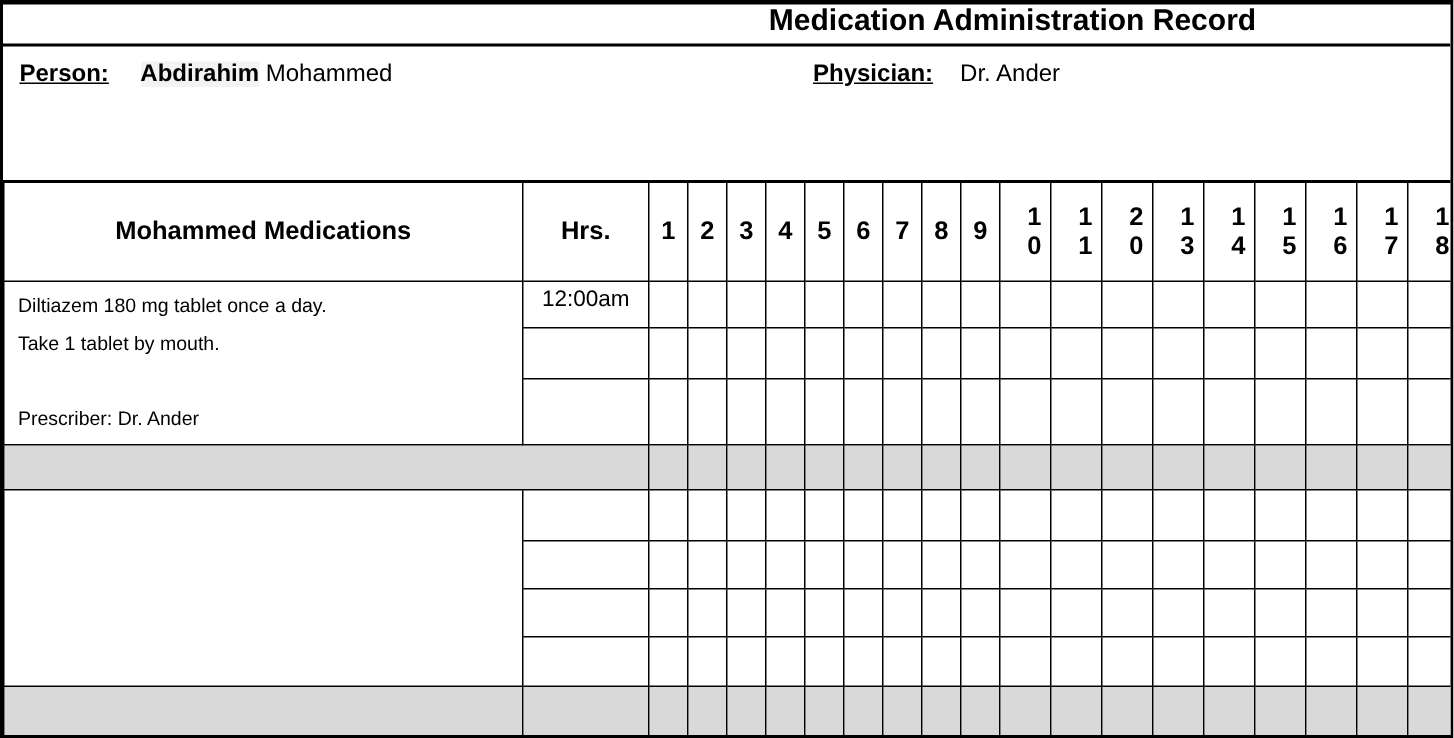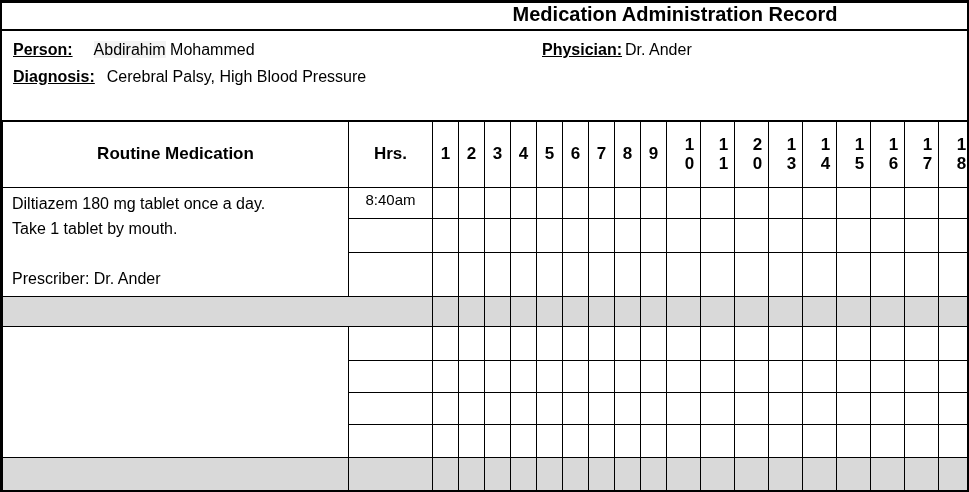--- a/index.html
+++ b/index.html
@@ -38,21 +38,21 @@
   }
   
   .info {
     height: 89px;
     padding: 5px 0 0 11px;
     font-size: 16px;
     line-height: 27px;
     position: relative;
   }
   .info .lbl { font-weight: bold; text-decoration: underline; }
-  .info .val { margin-left: 21px; }
+  .info .val { margin-left: 21px; font-weight: bold; }
   .info .val-tight { margin-left: 11px; }
   .physician-group {
     position: absolute;
     left: 540px;
     top: 5px;
   }
   .name-first { background: var(--name-shading); }
   
   table.mar-grid {
     border-collapse: collapse;
@@ -86,21 +86,21 @@
   tr.h31 { height: 31px; }
   tr.h34 { height: 34px; }
   tr.h44 { height: 44px; }
   tr.h30 { height: 30px; }
   tr.h32 { height: 32px; }
   tr.h33 { height: 33px; }
   
   td.med-cell {
     vertical-align: top;
     text-align: left;
-    font-size: 16px;
+    font-size: 13px;
     line-height: 25px;
     padding: 3px 8px 0 9px;
   }
   td.med-cell .med-line { white-space: nowrap; }
   td.med-cell .spacer { height: 25px; }
   td.hrs-cell {
     font-size: 15px;
     text-align: center;
     vertical-align: top;
     padding-top: 3px;
@@ -114,32 +114,29 @@
 
   <div class="title-bar">
     <div class="title">Medication Administration Record</div>
   </div>
 
   <div class="info">
     <div>
       <span class="lbl">Person:</span><span class="val name-first">Abdirahim</span>
       <span>Mohammed</span>
       <span class="physician-group">
-        <span class="lbl">Physician:</span><span class="val-tight" style="margin-left:3px;">Dr. Ander</span>
+        <span class="lbl">Physician:</span><span class="val-tight" style="margin-left:18px;">Dr. Ander</span>
       </span>
-    </div>
-    <div>
-      <span class="lbl">Diagnosis:</span><span class="val" style="margin-left:12px;">Cerebral Palsy, High Blood Pressure</span>
     </div>
   </div>
 
   <table class="mar-grid">
     <thead>
       <tr id="grid-header-row">
-        <th class="med-col">Routine Medication</th>
+        <th class="med-col">Mohammed Medications</th>
         <th class="hrs-col">Hrs.</th>
       <th class="day-col"><span class="daynum">1</span></th>
           <th class="day-col"><span class="daynum">2</span></th>
           <th class="day-col"><span class="daynum">3</span></th>
           <th class="day-col"><span class="daynum">4</span></th>
           <th class="day-col"><span class="daynum">5</span></th>
           <th class="day-col"><span class="daynum">6</span></th>
           <th class="day-col"><span class="daynum">7</span></th>
           <th class="day-col"><span class="daynum">8</span></th>
           <th class="day-col"><span class="daynum">9</span></th>
@@ -156,21 +153,21 @@
     </thead>
     <tbody>
 
       <tr class="h31">
         <td class="med-cell" rowspan="3">
           <div class="med-line">Diltiazem 180 mg tablet once a day.</div>
           <div class="med-line">Take 1 tablet by mouth.</div>
           <div class="spacer"></div>
           <div class="med-line">Prescriber: Dr. Ander</div>
         </td>
-        <td class="hrs-cell">8:40am</td>
+        <td class="hrs-cell">12:00am</td>
       <td class="day-cell"></td>
           <td class="day-cell"></td>
           <td class="day-cell"></td>
           <td class="day-cell"></td>
           <td class="day-cell"></td>
           <td class="day-cell"></td>
           <td class="day-cell"></td>
           <td class="day-cell"></td>
           <td class="day-cell"></td>
           <td class="day-cell"></td>

